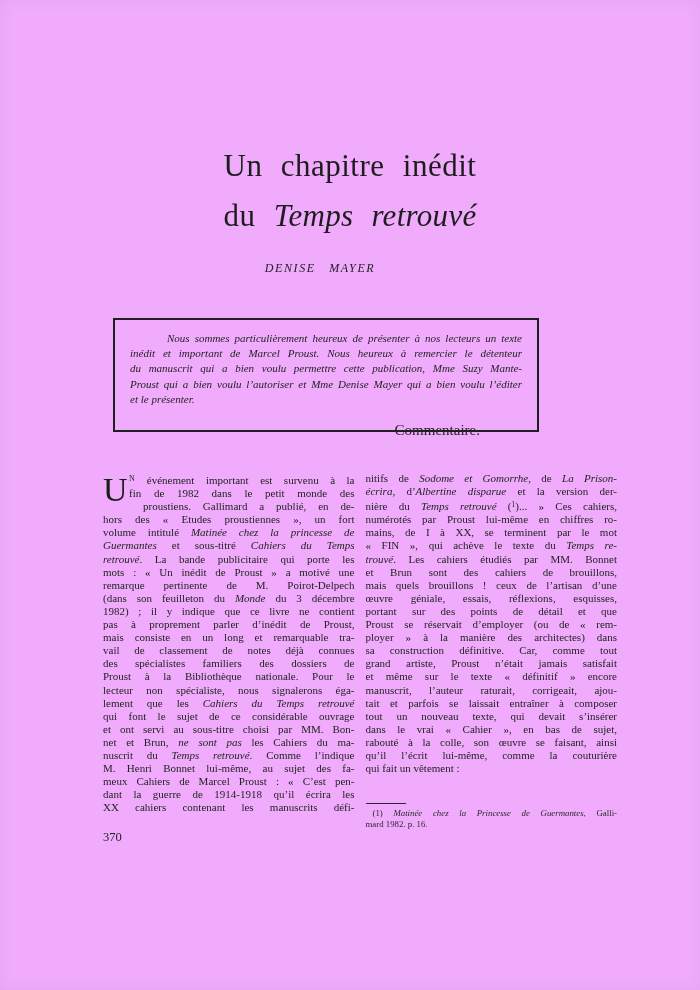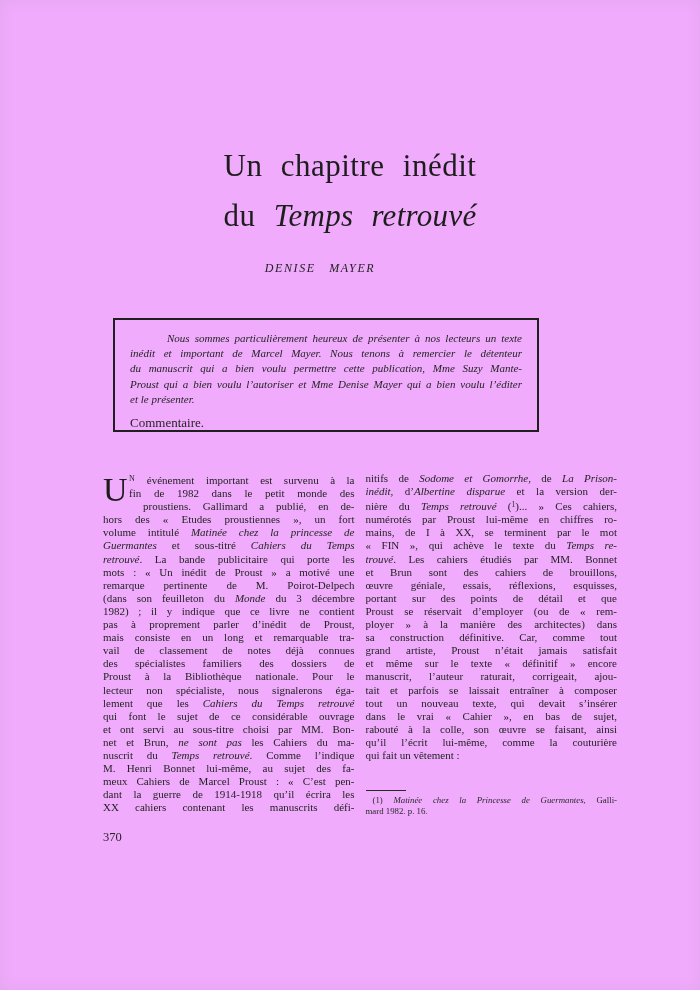--- a/index.html
+++ b/index.html
@@ -55,25 +55,25 @@
     box-sizing: border-box;
     border: 2px solid #1f1f1f;
     padding: 11px 15px 0 15px;
     font-style: italic;
     font-size: 11px;
     line-height: 15.2px;
     color: #242424;
   }
   .note-box .line:first-child { text-indent: 37px; }
   .note-signature {
-    margin-top: 8px;
+    margin-top: 16px;
     font-style: normal;
-    text-align: left;
+    text-align: right;
     padding-right: 42px;
-    font-size: 13px;
+    font-size: 15px;
   }
 
   
   .columns {
     position: absolute;
     left: 103px; top: 472px;
     width: 514px;
     display: flex;
     gap: 11px;
     font-size: 11px;
@@ -131,21 +131,21 @@
   <div class="title-block">
     <div class="title-line">Un chapitre inédit</div>
     <div class="title-line">du <i>Temps retrouvé</i></div>
   </div>
 
   <div class="author-line">DENISE MAYER</div>
 
   <div class="note-box">
     <div>
         <div class="line">Nous sommes particulièrement heureux de présenter à nos lecteurs un texte</div>
-        <div class="line">inédit et important de Marcel Mayer. Nous tenons à remercier le détenteur</div>
+        <div class="line">inédit et important de Marcel Proust. Nous heureux à remercier le détenteur</div>
         <div class="line">du manuscrit qui a bien voulu permettre cette publication, Mme Suzy Mante-</div>
         <div class="line">Proust qui a bien voulu l’autoriser et Mme Denise Mayer qui a bien voulu l’éditer</div>
         <div class="line noj">et le présenter.</div>
       </div>
     <div class="note-signature">Commentaire.</div>
   </div>
 
   <div class="columns">
     <div class="col col-left">
       <span class="drop-cap">U</span>
@@ -174,27 +174,28 @@
           <div class="line">nuscrit du <i>Temps retrouvé</i>. Comme l’indique</div>
           <div class="line">M. Henri Bonnet lui-même, au sujet des fa-</div>
           <div class="line">meux Cahiers de Marcel Proust : « C’est pen-</div>
           <div class="line">dant la guerre de 1914-1918 qu’il écrira les</div>
           <div class="line">XX cahiers contenant les manuscrits défi-</div>
         </div>
     </div>
     <div class="col col-right">
       <div>
           <div class="line">nitifs de <i>Sodome et Gomorrhe</i>, de <i>La Prison-</i></div>
-          <div class="line"><i>inédit</i>, d’<i>Albertine disparue</i> et la version der-</div>
+          <div class="line"><i>écrira</i>, d’<i>Albertine disparue</i> et la version der-</div>
           <div class="line">nière du <i>Temps retrouvé</i> (<sup>1</sup>)... » Ces cahiers,</div>
           <div class="line">numérotés par Proust lui-même en chiffres ro-</div>
           <div class="line">mains, de I à XX, se terminent par le mot</div>
           <div class="line">« FIN », qui achève le texte du <i>Temps re-</i></div>
           <div class="line"><i>trouvé</i>. Les cahiers étudiés par MM. Bonnet</div>
           <div class="line">et Brun sont des cahiers de brouillons,</div>
+          <div class="line">mais quels brouillons ! ceux de l’artisan d’une</div>
           <div class="line">œuvre géniale, essais, réflexions, esquisses,</div>
           <div class="line">portant sur des points de détail et que</div>
           <div class="line">Proust se réservait d’employer (ou de « rem-</div>
           <div class="line">ployer » à la manière des architectes) dans</div>
           <div class="line">sa construction définitive. Car, comme tout</div>
           <div class="line">grand artiste, Proust n’était jamais satisfait</div>
           <div class="line">et même sur le texte « définitif » encore</div>
           <div class="line">manuscrit, l’auteur raturait, corrigeait, ajou-</div>
           <div class="line">tait et parfois se laissait entraîner à composer</div>
           <div class="line">tout un nouveau texte, qui devait s’insérer</div>

